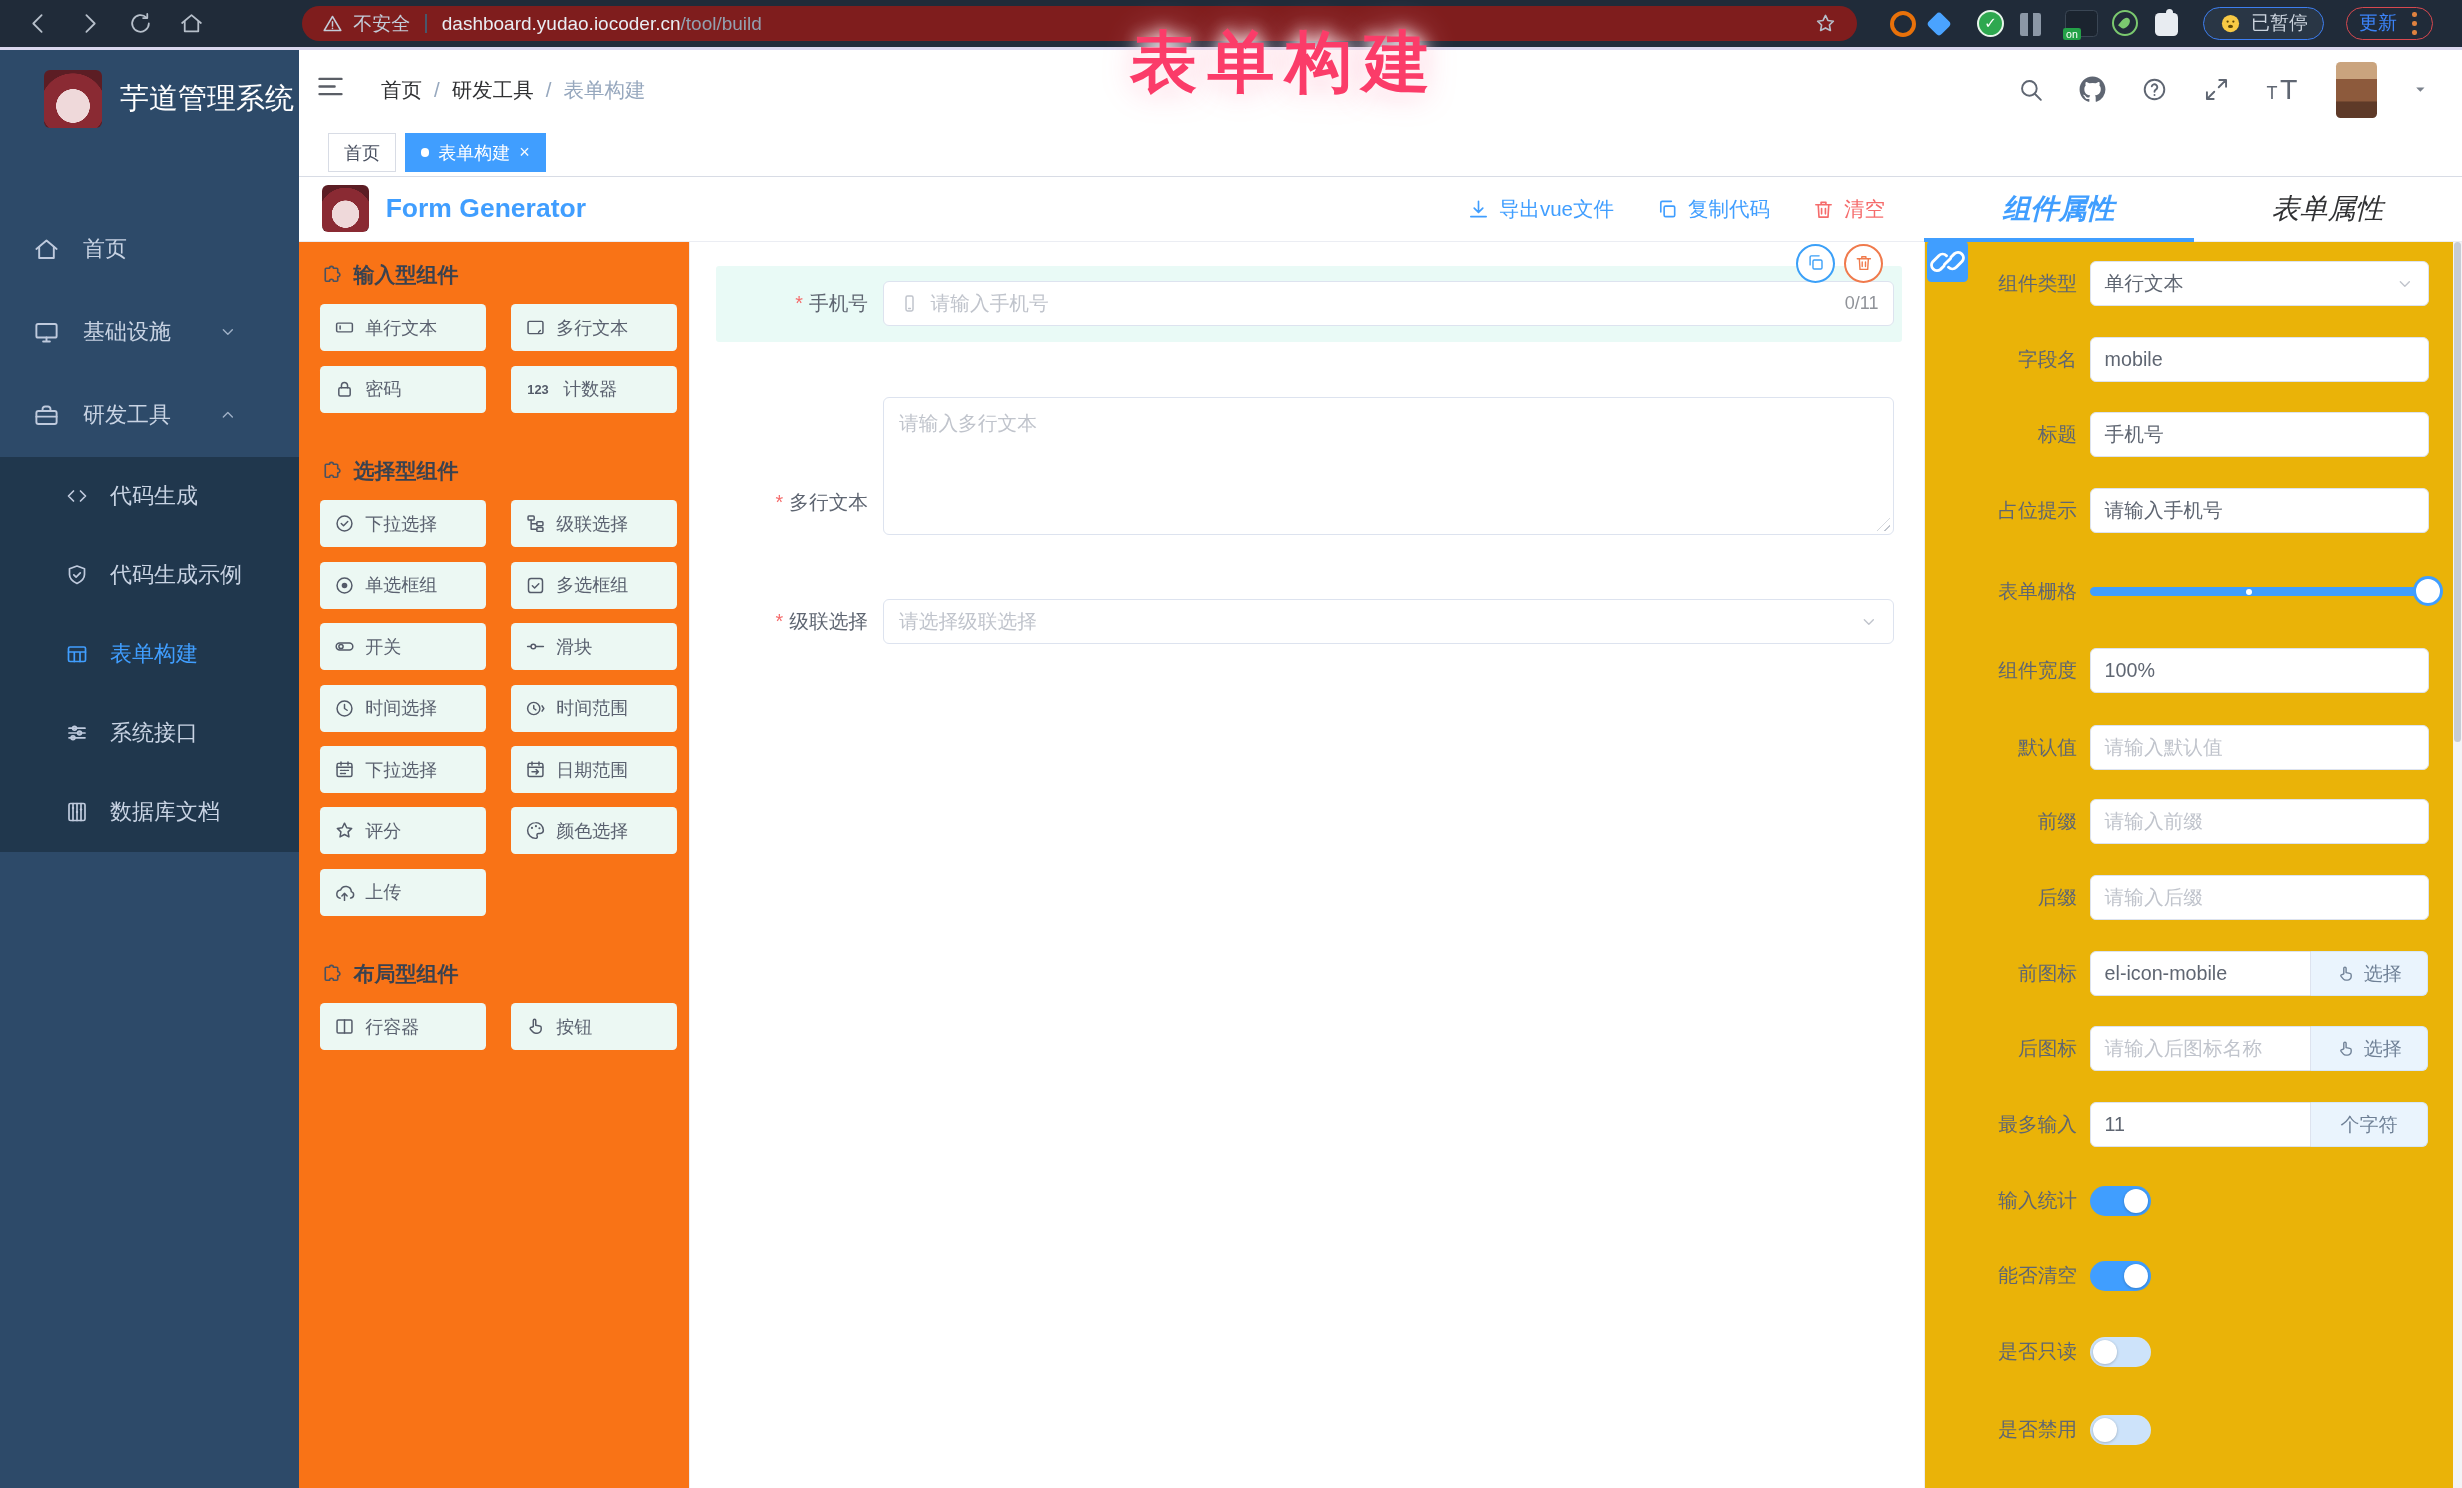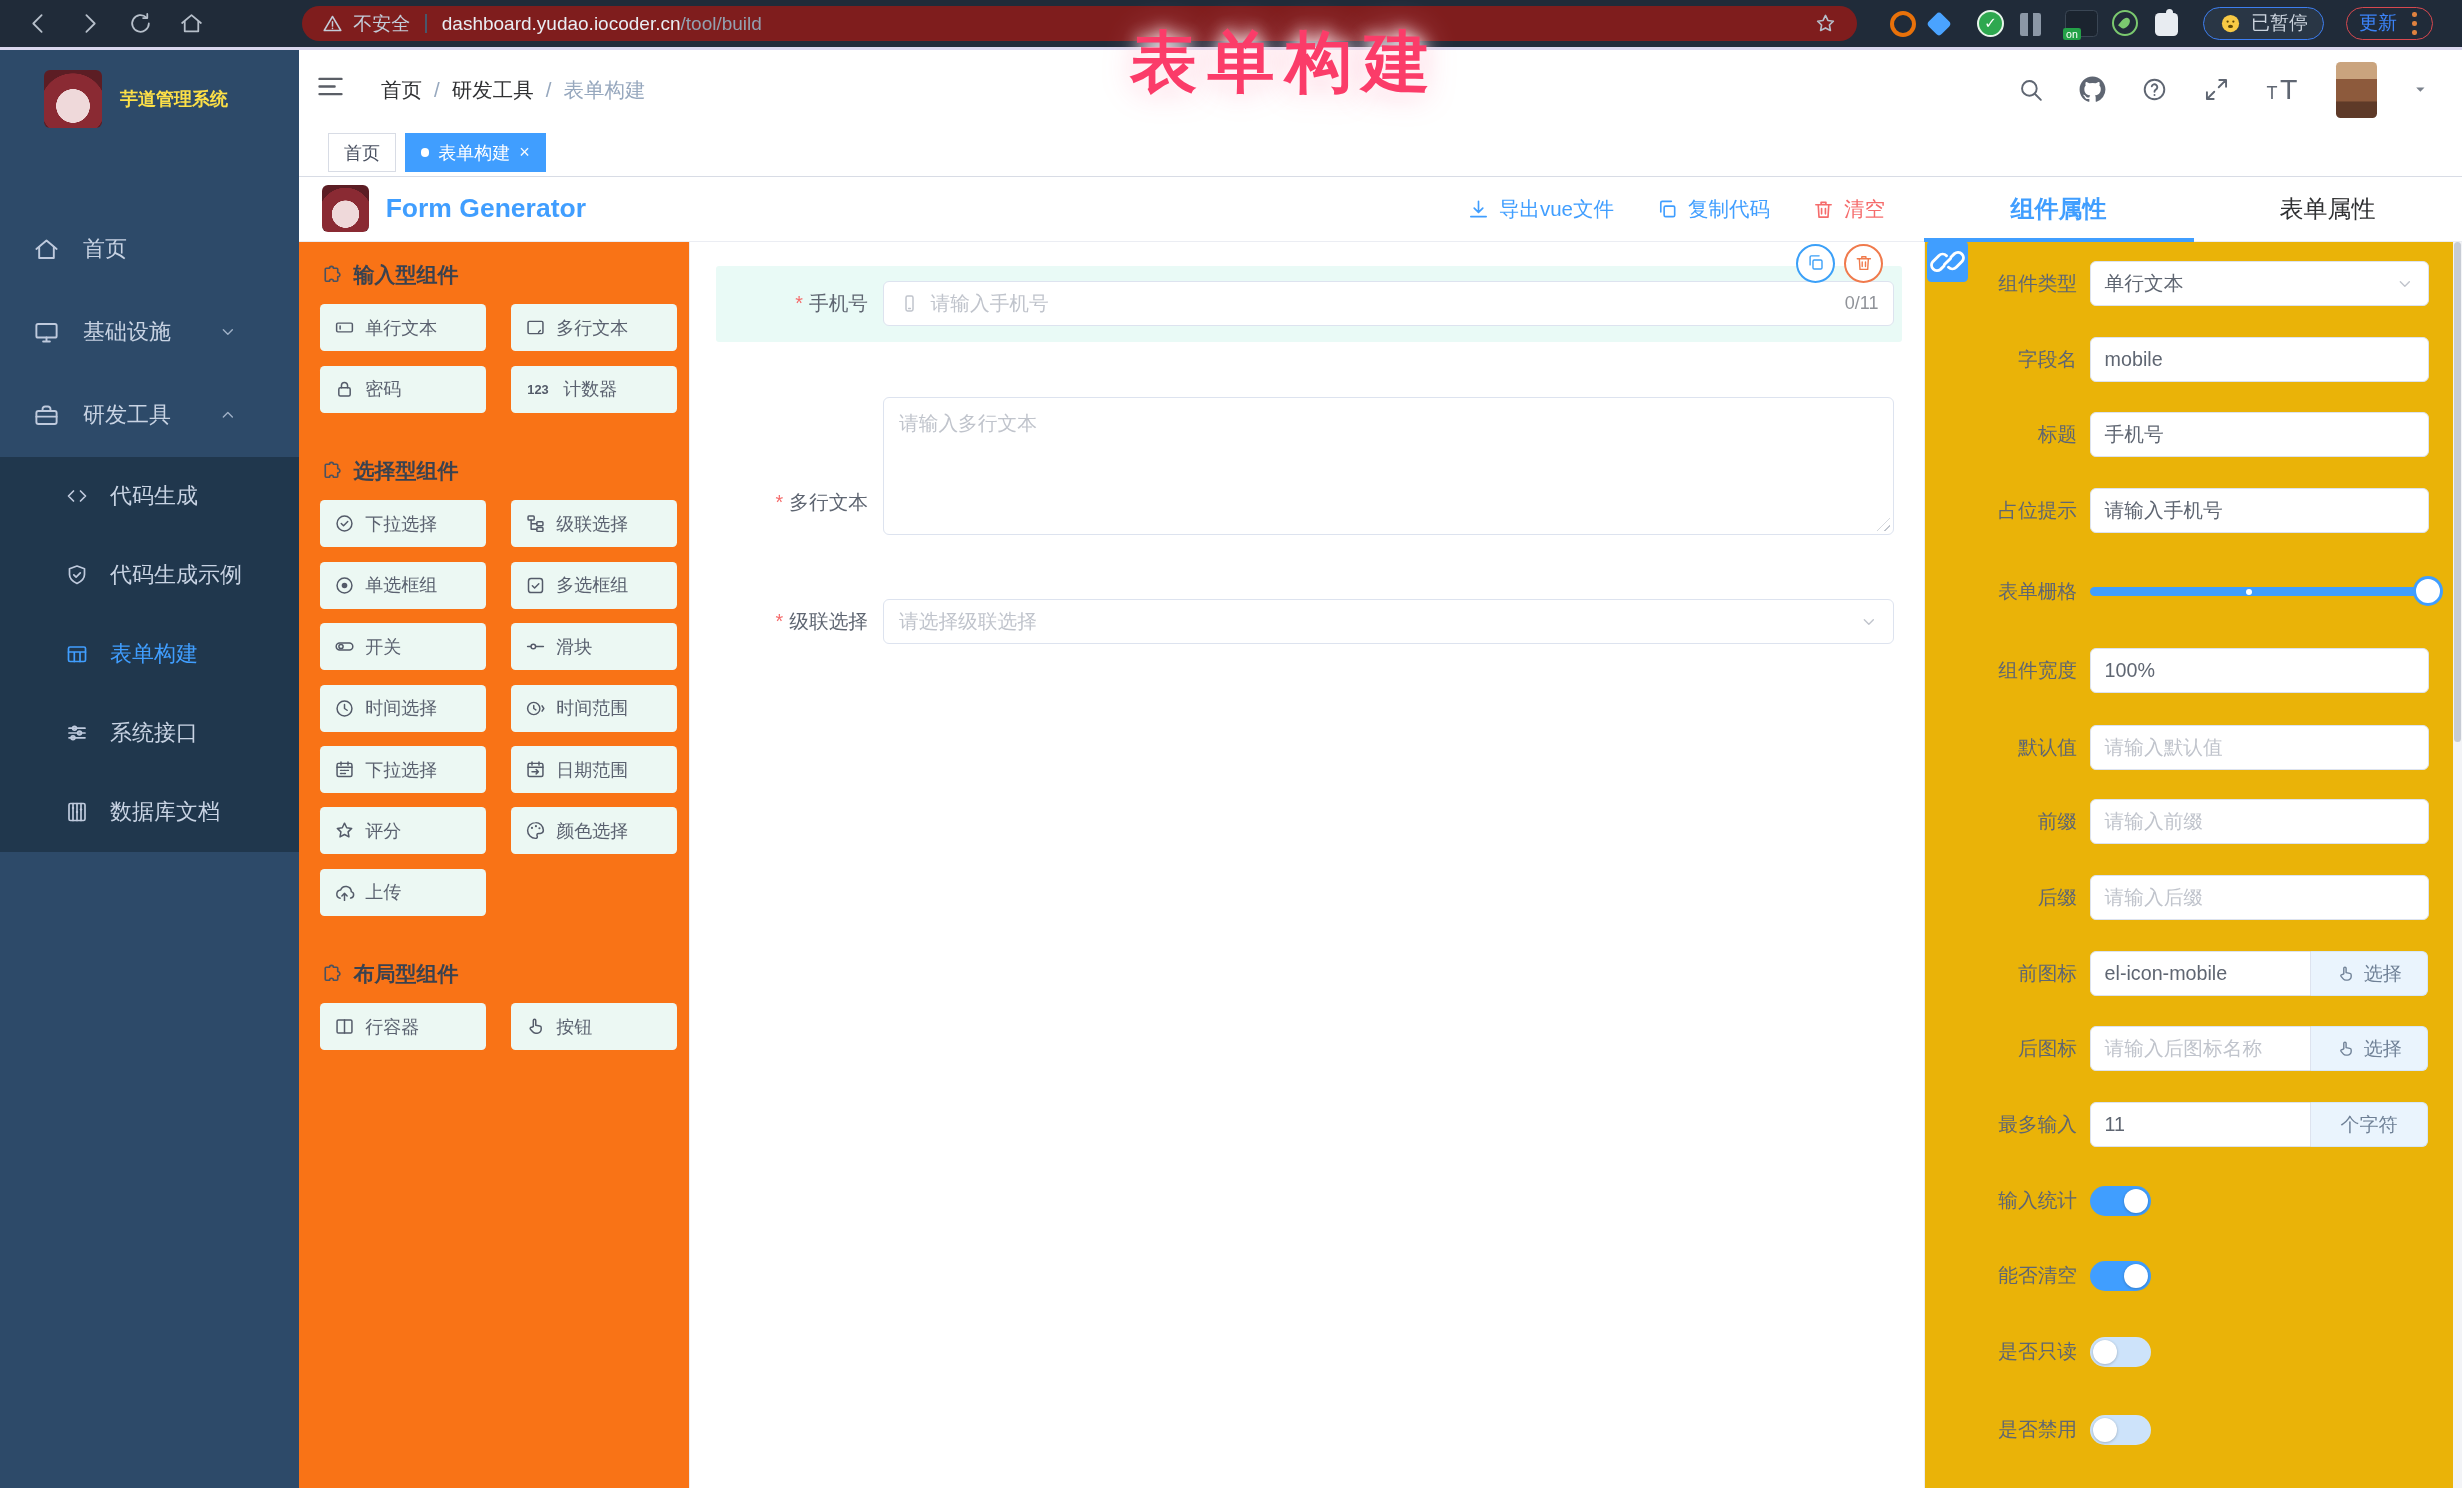--- a/index.html
+++ b/index.html
@@ -35,21 +35,21 @@
 .vdots{width:4.5px;height:4.5px;border-radius:50%;background:#e0823f;box-shadow:0 9px 0 #e0823f,0 -9px 0 #e0823f;margin:0 3px;}
 .lav-line{position:absolute;left:0;top:47px;width:2462px;height:3px;background:#dad7ee;z-index:4;}
 
 
 .wm{position:absolute;left:1130px;top:16.7px;z-index:50;font-size:67px;font-weight:700;color:#fb3c69;letter-spacing:10.6px;text-shadow:0 0 15px rgba(255,255,255,.95),0 0 32px rgba(255,170,195,.8);pointer-events:none;}
 
 
 .sidebar{position:absolute;left:0;top:50px;width:299px;height:1438px;background:#2d4a69;color:#c8d3e3;}
 .logo-row{display:flex;align-items:center;gap:18px;padding:19.7px 0 0 44px;}
 .logo-av{width:58px;height:58px;border-radius:6px;background:radial-gradient(circle at 50% 62%,#efd9da 0 36%,#8a2a33 37% 70%,#5c1d24 71%);flex:none;}
-.logo-title{color:#fde047;font-size:18px;font-weight:700;white-space:nowrap;}
+.logo-title{color:#ffffff;font-size:29px;font-weight:400;white-space:nowrap;}
 .menu{margin-top:80px;}
 .m-item{height:83px;display:flex;align-items:center;padding-left:33px;font-size:22px;cursor:pointer;position:relative;}
 .m-item .ic{font-size:27px;margin-right:23px;color:#bfcadd;}
 .m-item .chev{position:absolute;right:38px;font-size:19.7px;color:#9fb0c6;}
 .submenu{background:#20374d;}
 .s-item{height:79px;display:flex;align-items:center;padding-left:65px;font-size:22px;cursor:pointer;}
 .s-item .ic{font-size:24px;margin-right:21px;color:#bfcadd;}
 .s-item.active,.s-item.active .ic{color:#409eff;}
 
 
@@ -74,21 +74,21 @@
 
 .gen{position:absolute;left:299px;top:177px;width:2163px;height:65px;background:#fff;border-bottom:1.5px solid #ebedf3;}
 .gen-left{position:absolute;left:23px;top:8.3px;display:flex;align-items:center;gap:16.7px;}
 .gen-av{width:47px;height:47px;border-radius:6px;background:radial-gradient(circle at 50% 62%,#efd9da 0 36%,#8a2a33 37% 70%,#5c1d24 71%);}
 .gen-title{color:#409eff;font-size:26.5px;font-weight:700;}
 .gen-actions{position:absolute;right:577px;top:0;height:100%;display:flex;align-items:center;gap:42px;}
 .gact{display:flex;align-items:center;gap:9px;font-size:20.5px;color:#409eff;cursor:pointer;}
 .gact .ic{font-size:23px;}
 .gact.red{color:#f56c6c;}
 .itabs{position:absolute;left:1625px;top:0;width:538px;height:100%;display:flex;}
-.itab{flex:1;display:flex;align-items:center;justify-content:center;font-size:24px;color:#303133;cursor:pointer;}
+.itab{flex:1;display:flex;align-items:center;justify-content:center;font-size:28px;color:#303133;cursor:pointer;font-style:italic;}
 .itab.active{color:#409eff;font-weight:600;}
 .itab-bar{position:absolute;left:1625px;bottom:-1.5px;width:270px;height:4.5px;background:#409eff;}
 
 
 .palette{position:absolute;left:299px;top:242px;width:391px;height:1246px;background:#f97316;border-right:1.5px solid #ebedf3;padding:19.7px 0 0 21px;}
 .psec-h{display:flex;align-items:center;gap:10.6px;font-size:21px;font-weight:700;color:#3a424f;height:26px;}
 .psec-h .ic{font-size:23px;color:#4a5260;}
 .pal-grid{display:grid;grid-template-columns:166px 166px;column-gap:25px;row-gap:14.4px;margin:16.7px 0 45px 0;}
 .pal-item{height:47px;background:#ecf8f3;border-radius:4.5px;display:flex;align-items:center;padding-left:13.6px;gap:10.6px;font-size:18px;color:#5b6270;cursor:grab;}
 .pal-item .ic{font-size:21px;color:#545b69;}

